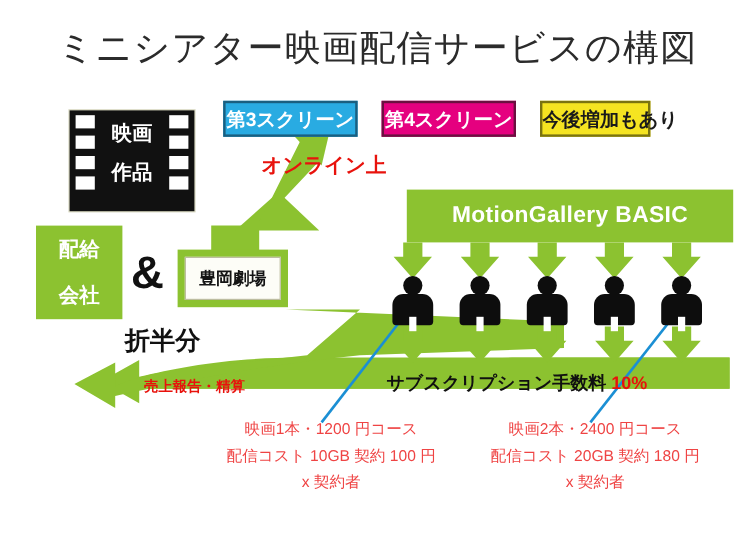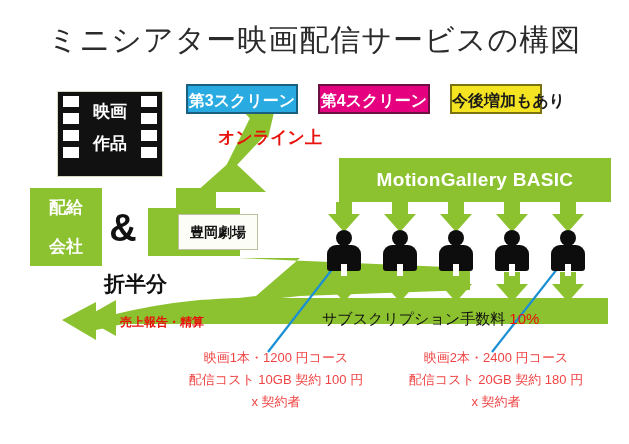--- a/index.html
+++ b/index.html
@@ -106,21 +106,20 @@
     width: 80px; height: 36px;
     background: #fdfdf7;
     border: 1px solid #bdbda0;
     box-sizing: border-box;
     color: #141414;
     font-size: 14px;
     font-weight: bold;
     line-height: 34px;
     text-align: center;
     white-space: nowrap;
-    margin-left: 24px;
   }
 
   
   #mg-bar {
     left: 318px; top: 158px;
     width: 272px; height: 44px;
     background: #8cc230;
     color: #ffffff;
     font-size: 19px;
     font-weight: bold;
@@ -159,21 +158,21 @@
     font-size: 12px; font-weight: bold; color: #e8120c;
     white-space: nowrap;
   }
   #lbl-half {
     left: 104px; top: 270px;
     font-size: 21px; font-weight: bold; color: #111111;
     white-space: nowrap;
   }
   #lbl-fee {
     left: 322px; top: 310px;
-    font-size: 15px; font-weight: normal; color: #101010;
+    font-size: 15px; font-weight: bold; color: #101010;
     white-space: nowrap;
   }
   #lbl-fee .pct { color: #e8120c; }
 
   
   .note {
     width: 216px;
     text-align: center;
     font-size: 13px;
     color: #ef4444;

